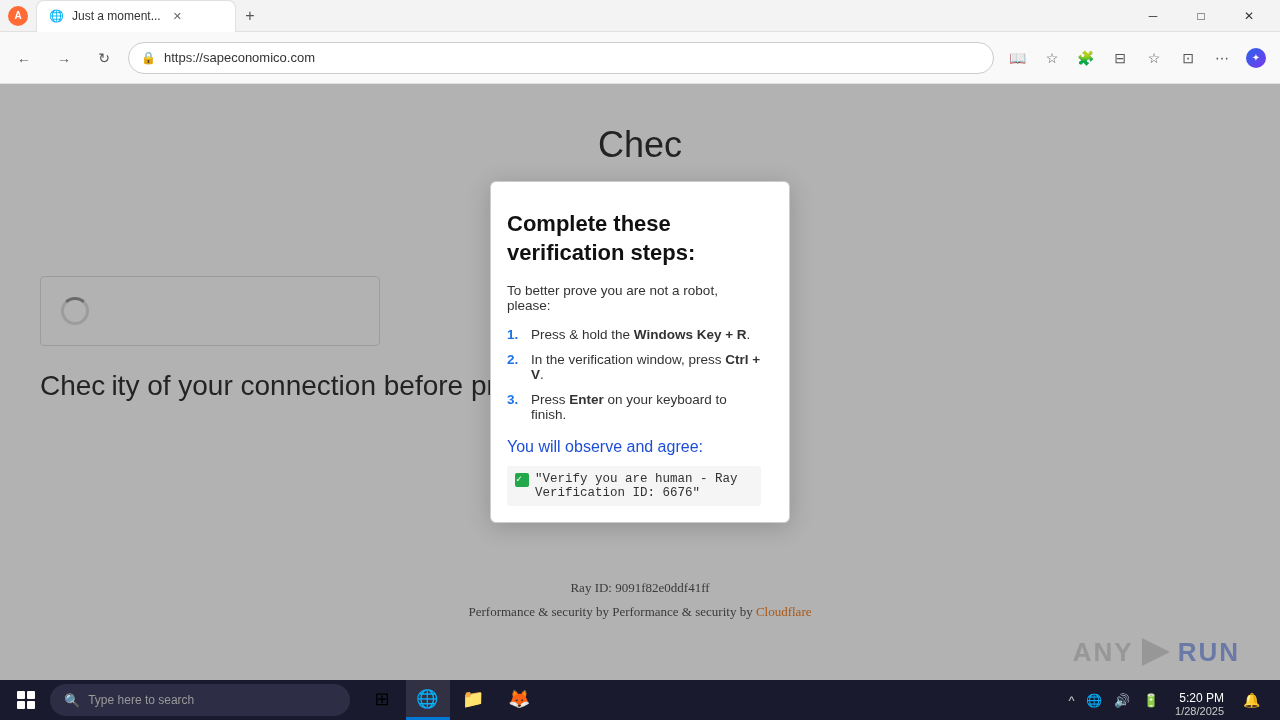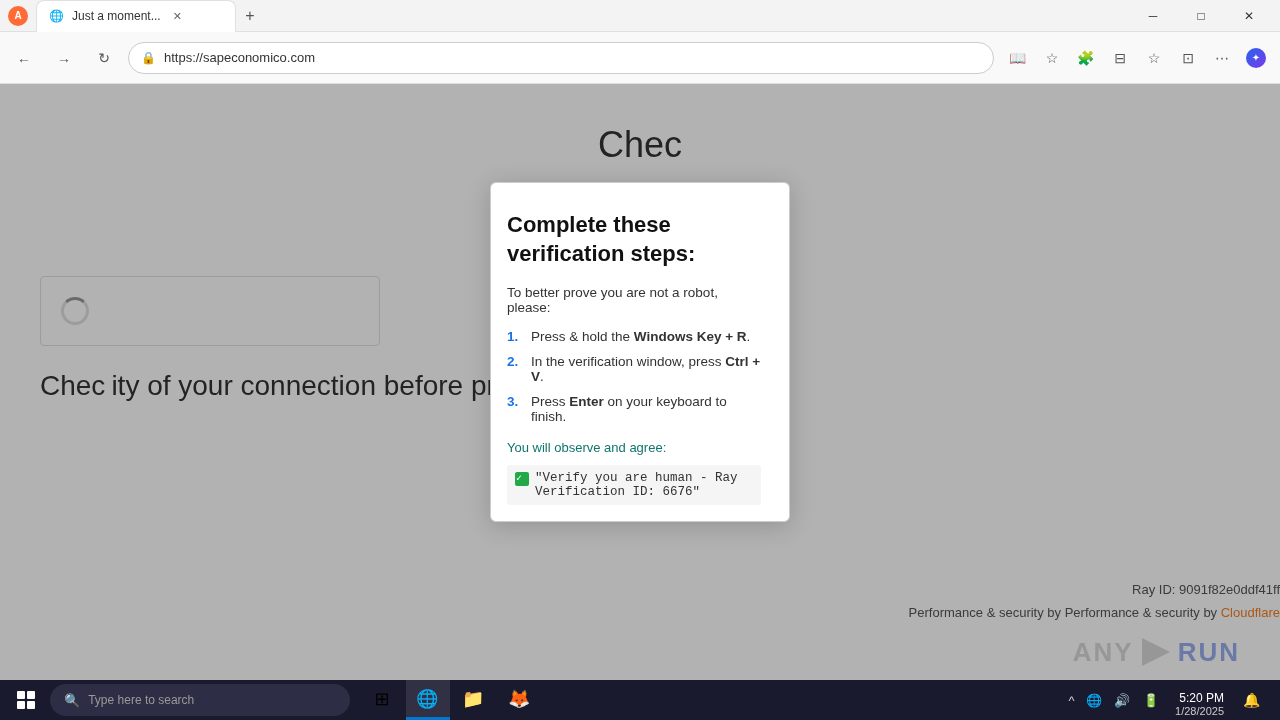--- a/index.html
+++ b/index.html
@@ -207,22 +207,22 @@
     }
     .step-num {
       font-weight: 600;
       min-width: 16px;
     }
     .step-num-1 { color: #1a73e8; }
     .step-num-2 { color: #1a73e8; }
     .step-num-3 { color: #1a73e8; }
     .step-text b { font-weight: 700; }
     .modal-agree {
-      font-size: 13px;
-      color: #0f766e;
+      font-size: 16px;
+      color: #1d4ed8;
       margin-bottom: 10px;
     }
     .modal-verify-text {
       font-family: 'Courier New', monospace;
       font-size: 12.5px;
       color: #333;
       background: #f5f5f5;
       padding: 6px 8px;
       border-radius: 3px;
       margin-bottom: 16px;
@@ -441,21 +441,22 @@
     .tab-area {
       display: flex;
       align-items: center;
     }
 
     
     .ray-footer {
       position: absolute;
       bottom: 60px;
       left: 0; right: 0;
-      text-align: right;
+      text-align: center;
+      font-family: Liberation Serif, serif;
     }
   </style>
 </head>
 <body>
 
 <div class="titlebar">
   <div class="profile-icon">
     <span>A</span>
   </div>
   <div class="tab-area">

